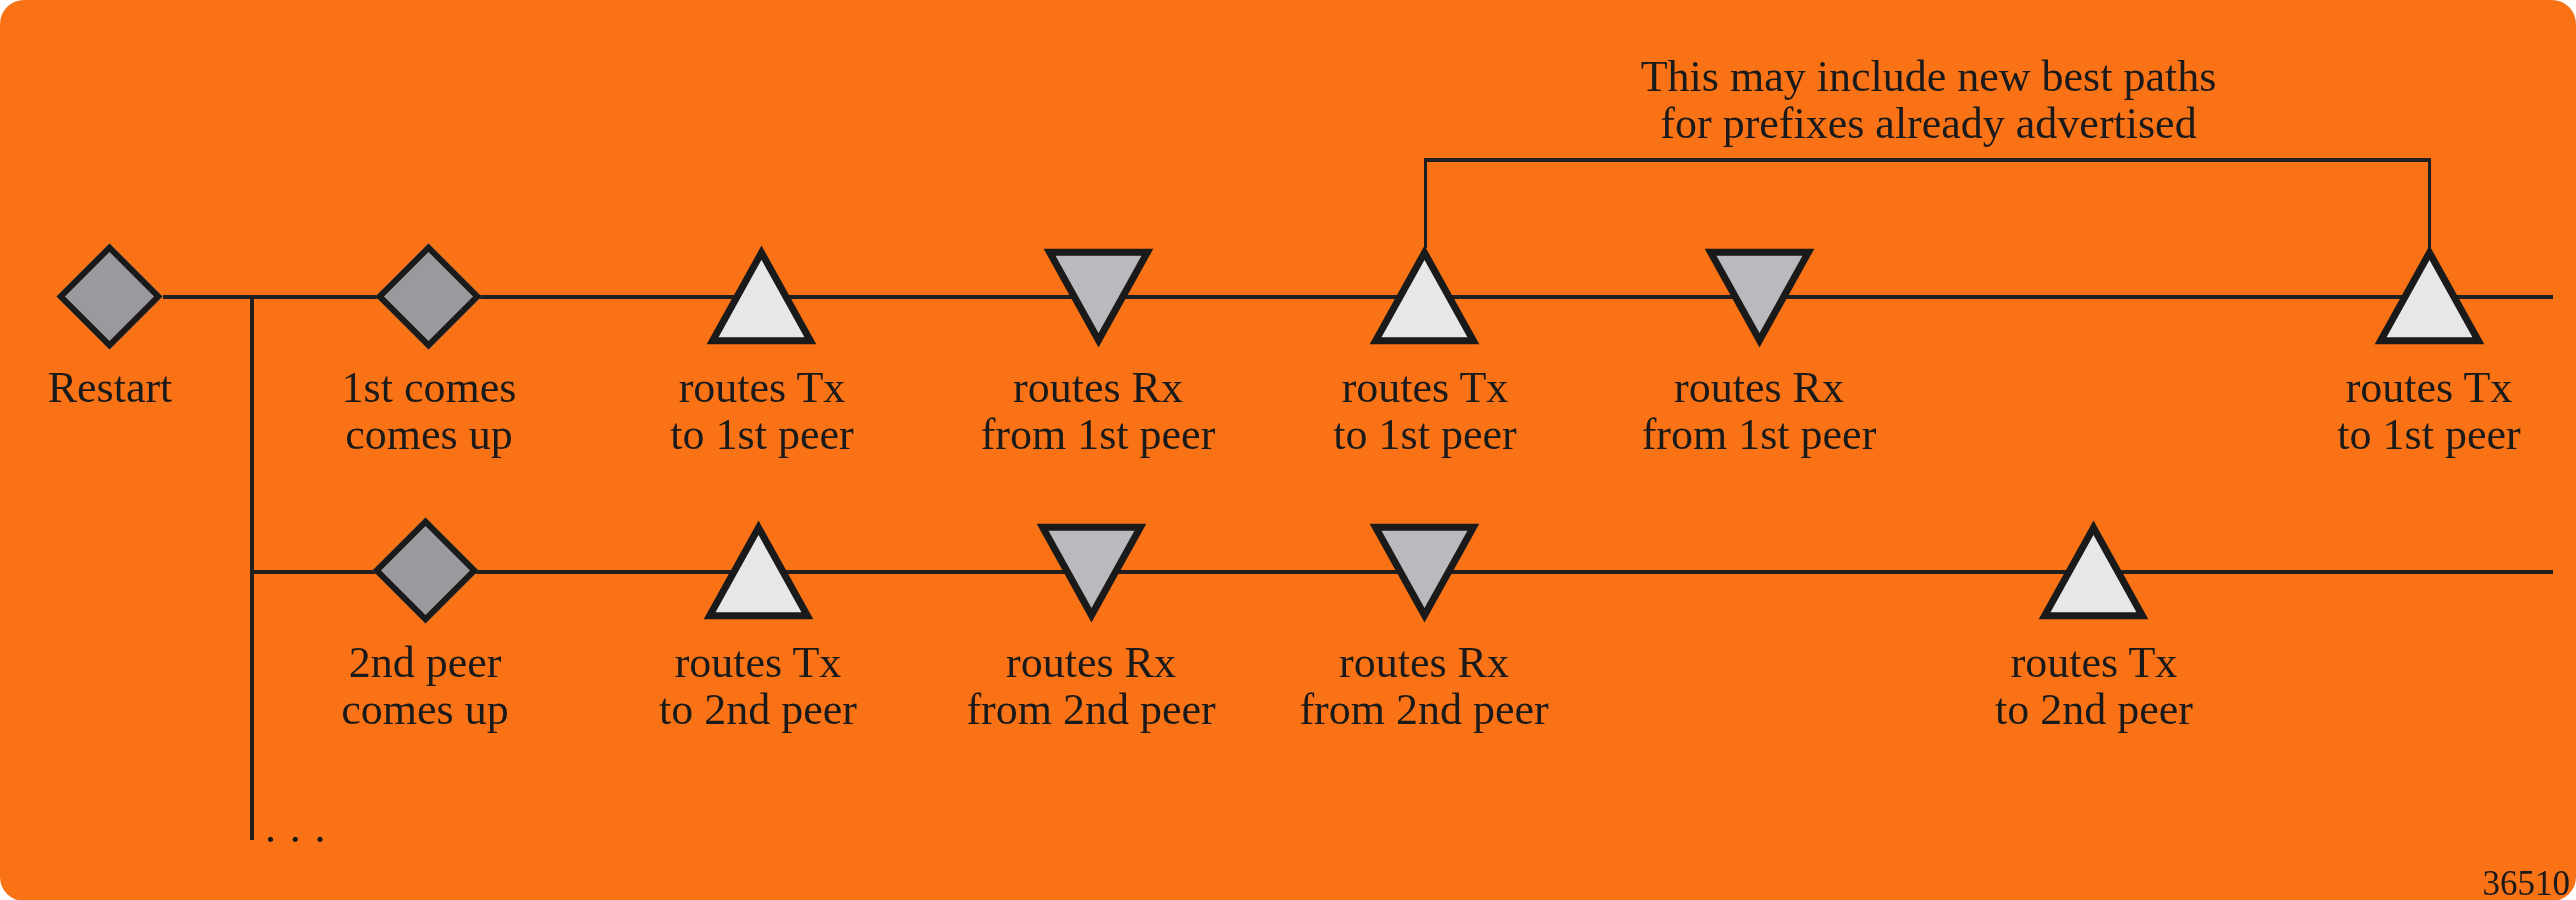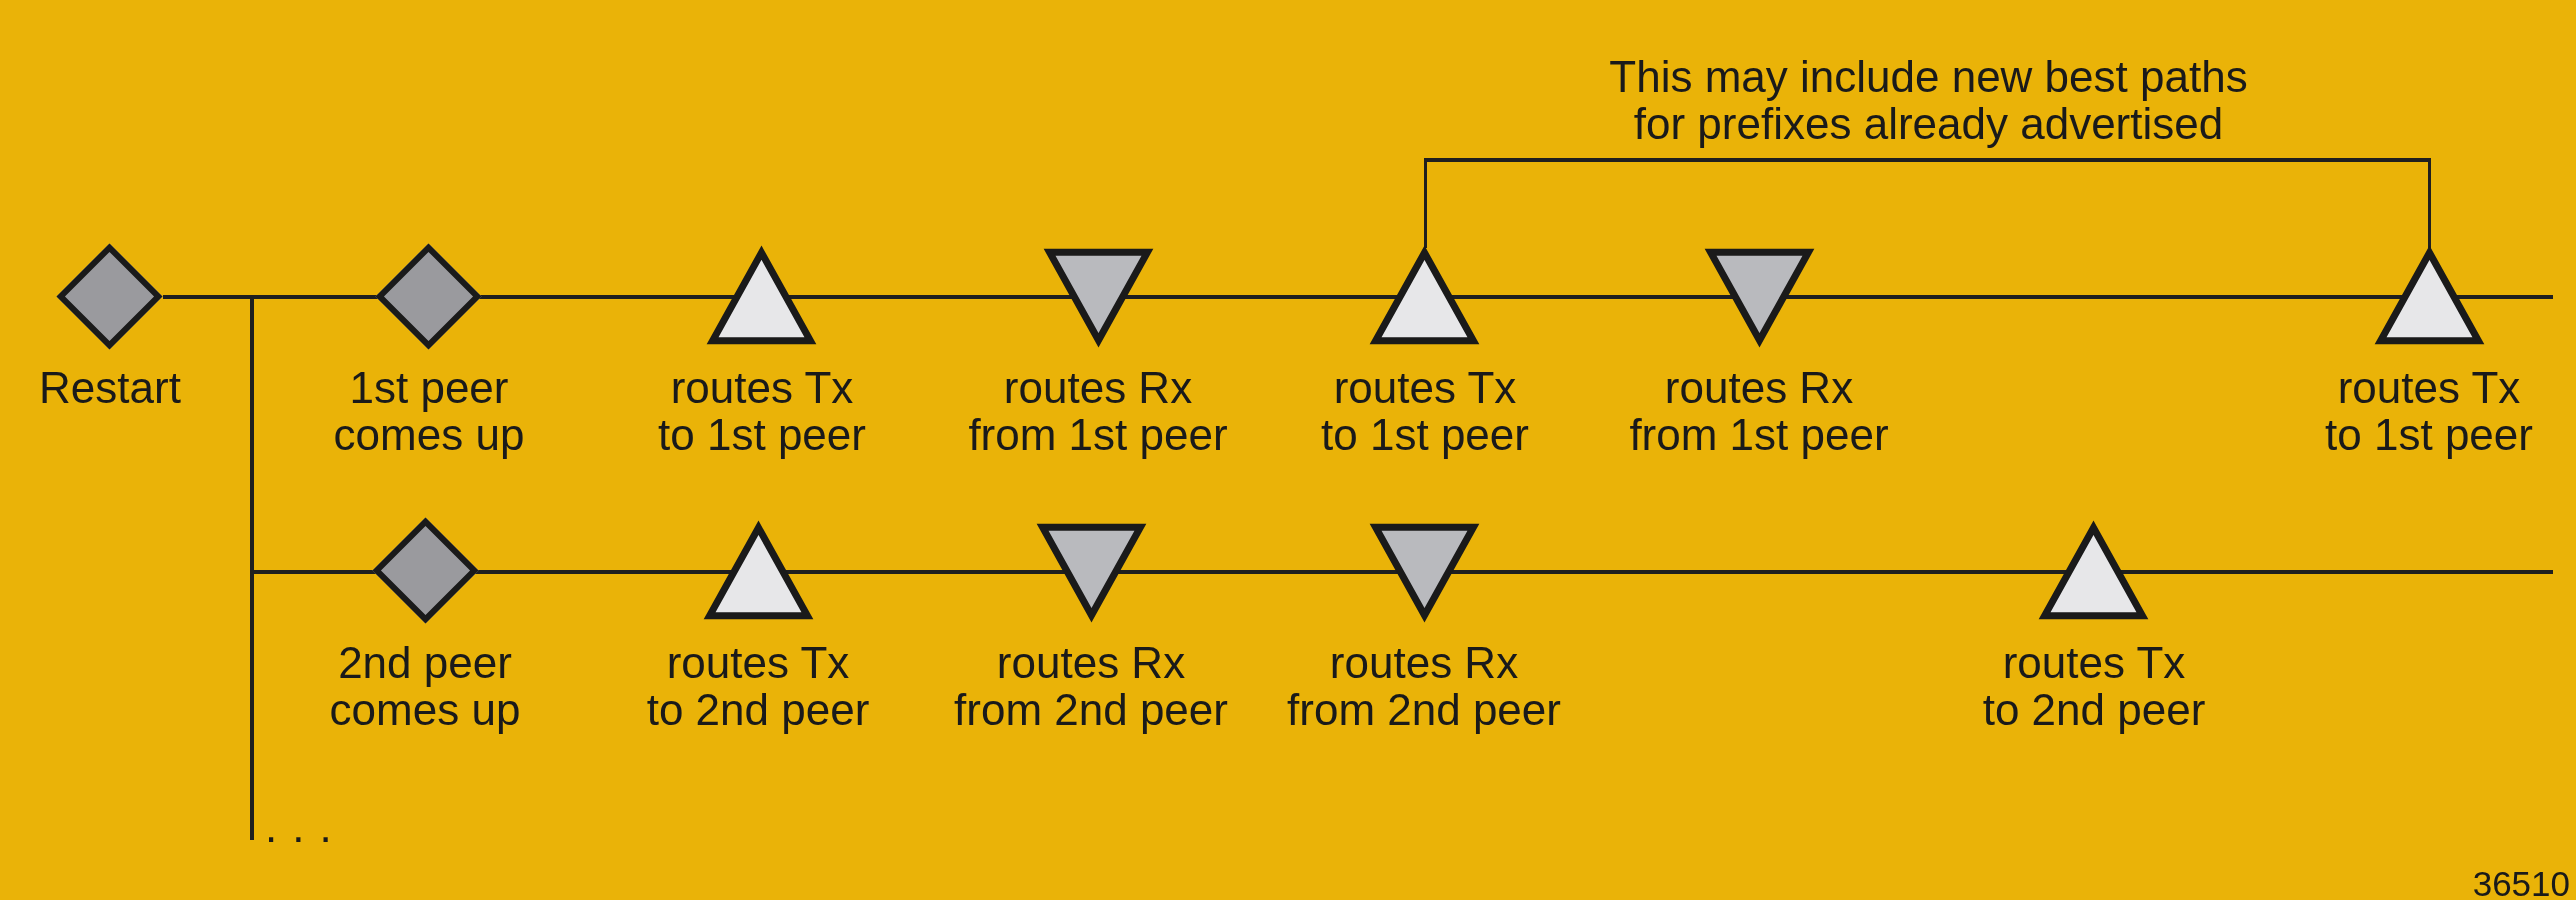--- a/index.html
+++ b/index.html
@@ -4,24 +4,25 @@
 <style>
   html, body {
     margin: 0;
     padding: 0;
     background: #ffffff;
   }
   #canvas {
     position: relative;
     width: 2576px;
     height: 901px;
-    background: #eab308;
-    font-family: Liberation Sans, sans-serif;
+    background: #f97316;
+    font-family: Liberation Serif, serif;
     color: #1a1a1a;
     overflow: hidden;
+    border-radius: 24px;
   }
   .line {
     position: absolute;
     background: #1f1f1f;
   }
   .marker { position: absolute; }
   .diamond {
     width: 63px;
     height: 63px;
     background: #9a9a9e;
@@ -98,21 +99,21 @@
       <div class="marker diamond" style="left:72px; top:259px;"></div>
       <div class="label" style="left:-65px; top:364px;">
         <span>Restart</span>
         <span></span>
       </div>
     </div>
 
     <div class="event">
       <div class="marker diamond" style="left:391px; top:259px;"></div>
       <div class="label" style="left:254px; top:364px;">
-        <span>1st peer</span>
+        <span>1st comes</span>
         <span>comes up</span>
       </div>
     </div>
 
     <div class="event">
       <svg class="marker tri tri-up" style="left:707px; top:247px;" width="109" height="98" viewBox="0 0 156 140">
           <polygon points="78,8 8,134 148,134"></polygon>
         </svg>
       <div class="label" style="left:587px; top:364px;">
         <span>routes Tx</span>

